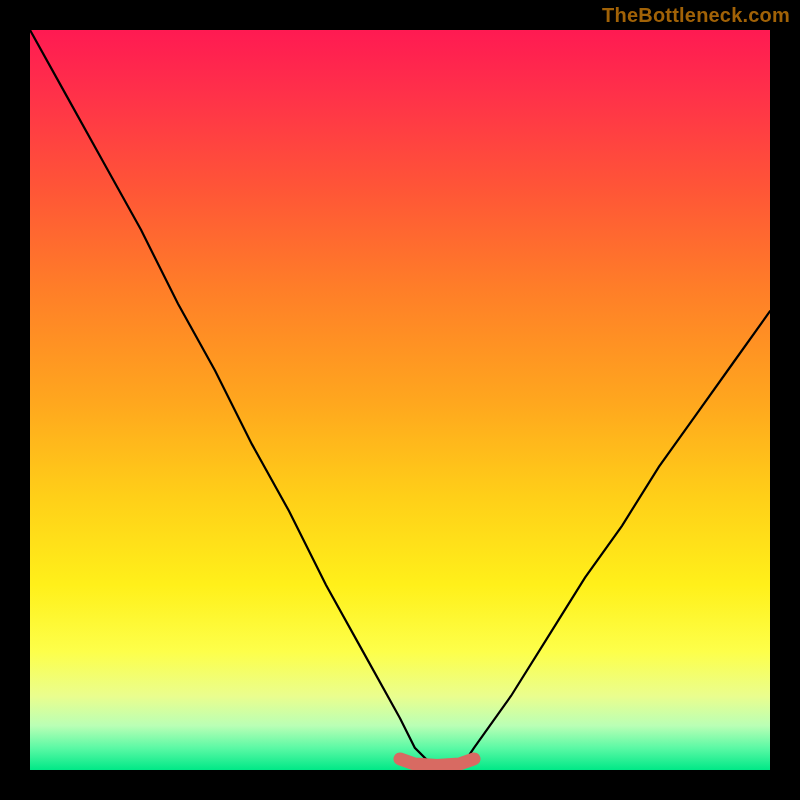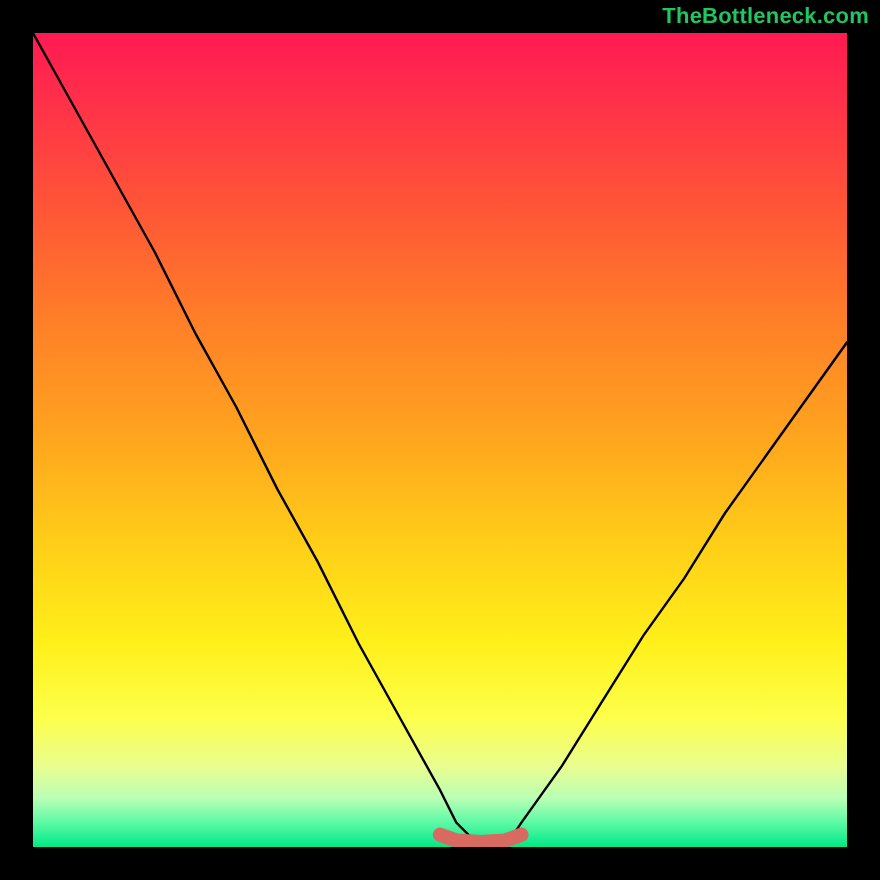--- a/index.html
+++ b/index.html
@@ -14,21 +14,21 @@
   .frame {
     position: relative;
     width: 800px;
     height: 800px;
     background: #000;
   }
   .watermark {
     position: absolute;
     top: 4px;
     right: 10px;
-    color: #22c55e;
+    color: #a16207;
     font-size: 20px;
     font-weight: bold;
     letter-spacing: 0.2px;
     z-index: 5;
   }
   .plot-area {
     position: absolute;
     left: 30px;
     top: 30px;
     width: 740px;

